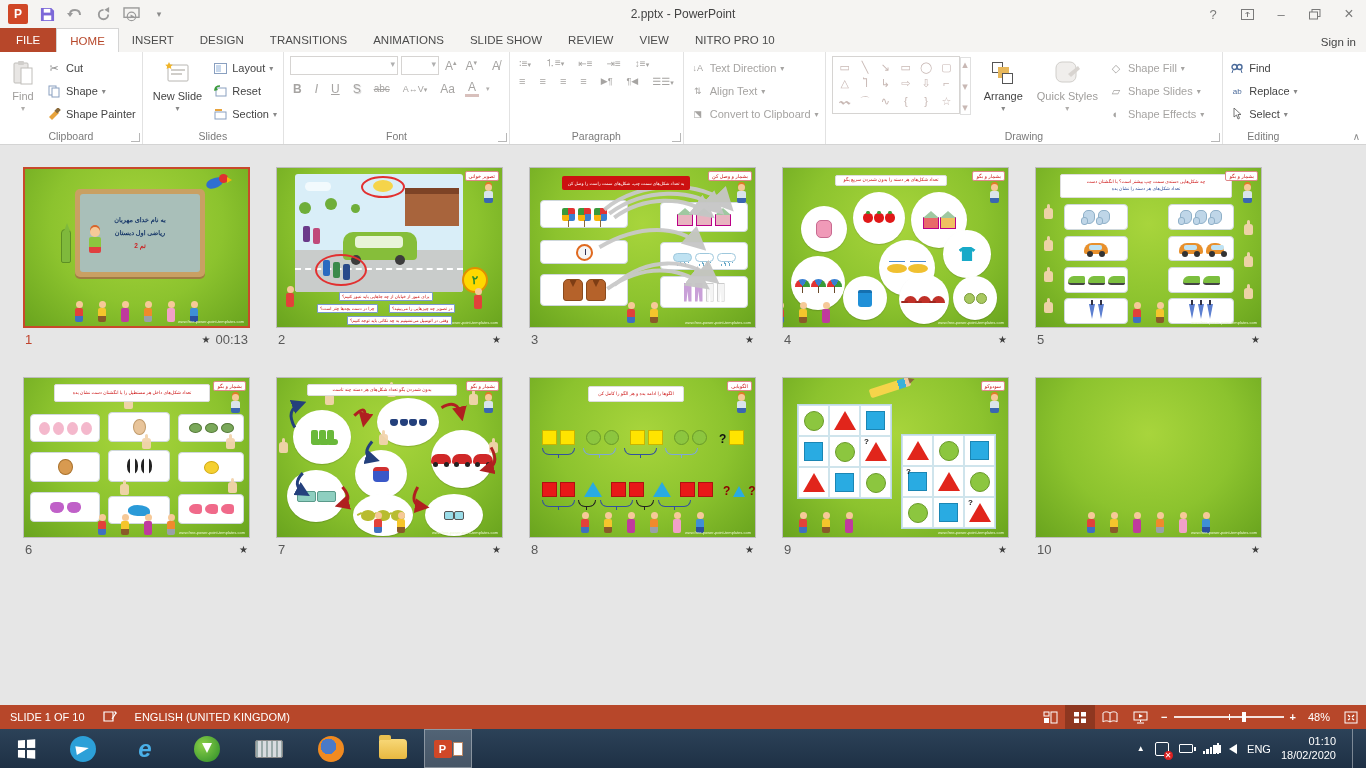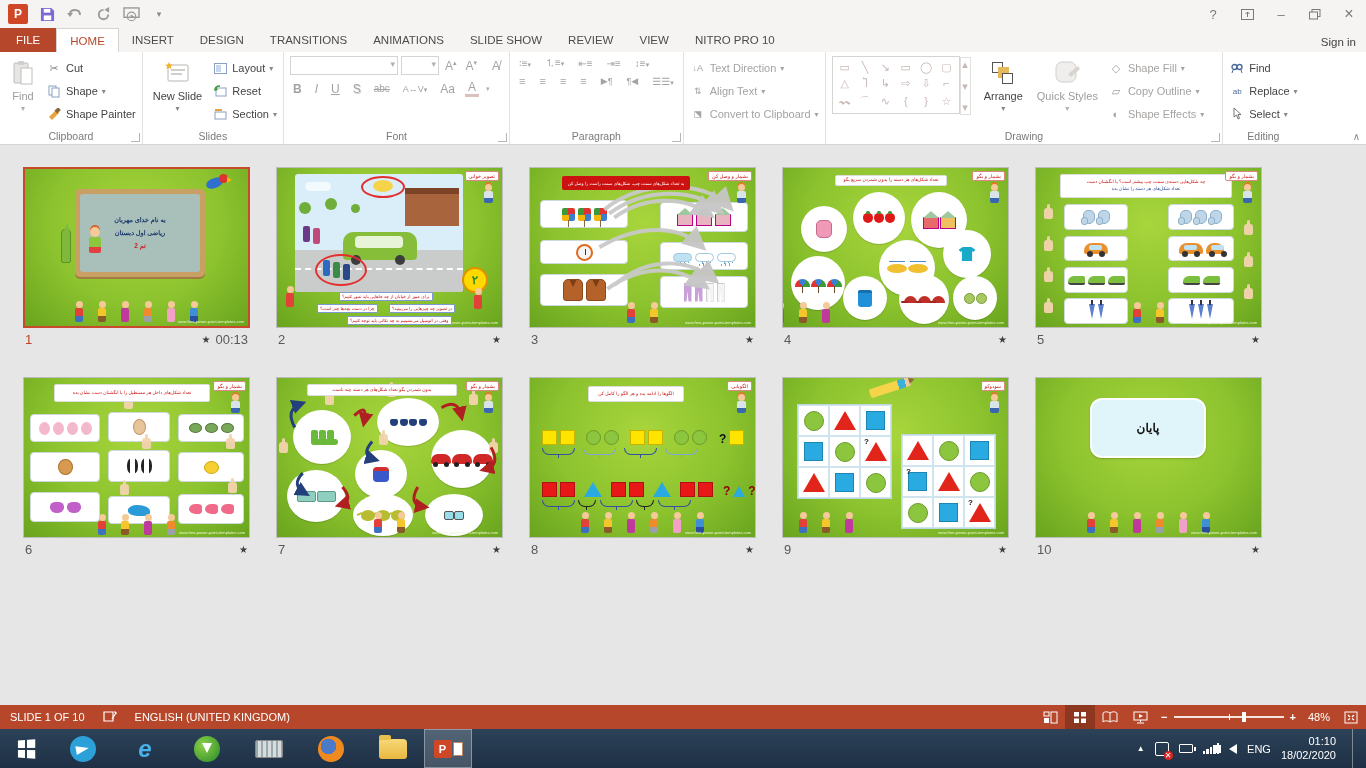--- a/index.html
+++ b/index.html
@@ -252,20 +252,21 @@
       </span>
     <span class="ic">
         <svg width="17" height="15" viewBox="0 0 18 16">
           <rect x="1" y="1" width="16" height="10" fill="none" stroke="#9a9a9a" stroke-width="1.5"></rect>
           <circle cx="9" cy="10" r="4.5" fill="none" stroke="#9a9a9a" stroke-width="1.3"></circle>
           <path d="M8 8 L12 10 L8 12 Z" fill="#9a9a9a"></path>
         </svg>
       </span>
     <span class="ic" style="font-size:9px;">▾</span>
   </div>
+  <div class="title-text">2.pptx - PowerPoint</div>
   <div class="win-btns">
     <span class="wb">?</span>
     <span class="wb">
         <svg width="13" height="11" viewBox="0 0 13 11">
           <rect x="0.5" y="0.5" width="12" height="10" fill="none" stroke="#7a7a7a"></rect>
           <path d="M6.5 8 L6.5 3 M4.5 5 L6.5 3 L8.5 5" stroke="#7a7a7a" fill="none"></path>
         </svg>
       </span>
     <span class="wb">–</span>
     <span class="wb">
@@ -494,21 +495,21 @@
       <span style="font-size:8px;color:#b0aeac;">▾</span>
     </div>
     <div class="vstack">
       <div class="smallbtn dim">
           <span class="sicon">◇</span>
           <span>Shape Fill</span>
           <span style="font-size:8px;">▾</span>
         </div>
       <div class="smallbtn dim">
           <span class="sicon">▱</span>
-          <span>Copy Outline</span>
+          <span>Shape Slides</span>
           <span style="font-size:8px;">▾</span>
         </div>
       <div class="smallbtn dim">
           <span class="sicon">◐</span>
           <span>Shape Effects</span>
           <span style="font-size:8px;">▾</span>
         </div>
     </div>
     <span class="glabel">Drawing</span>
     <span class="launcher"></span>
@@ -1103,21 +1104,20 @@
           <span class="num">9</span>
       <span class="right">
             <span class="star">★</span>
           </span>
         </div>
   </div>
 
   <div class="cell">
     <div class="thumbwrap">
           <div class="scene s10">
-      <div class="endbox persian">پایان</div>
       <div class="kids">
               <span class="kid kid0"></span>
               <span class="kid kid1"></span>
               <span class="kid kid2"></span>
               <span class="kid kid3"></span>
               <span class="kid kid4"></span>
               <span class="kid kid5"></span>
             </div>
       <span class="wm">www.free-power-point-templates.com</span>
     </div>

